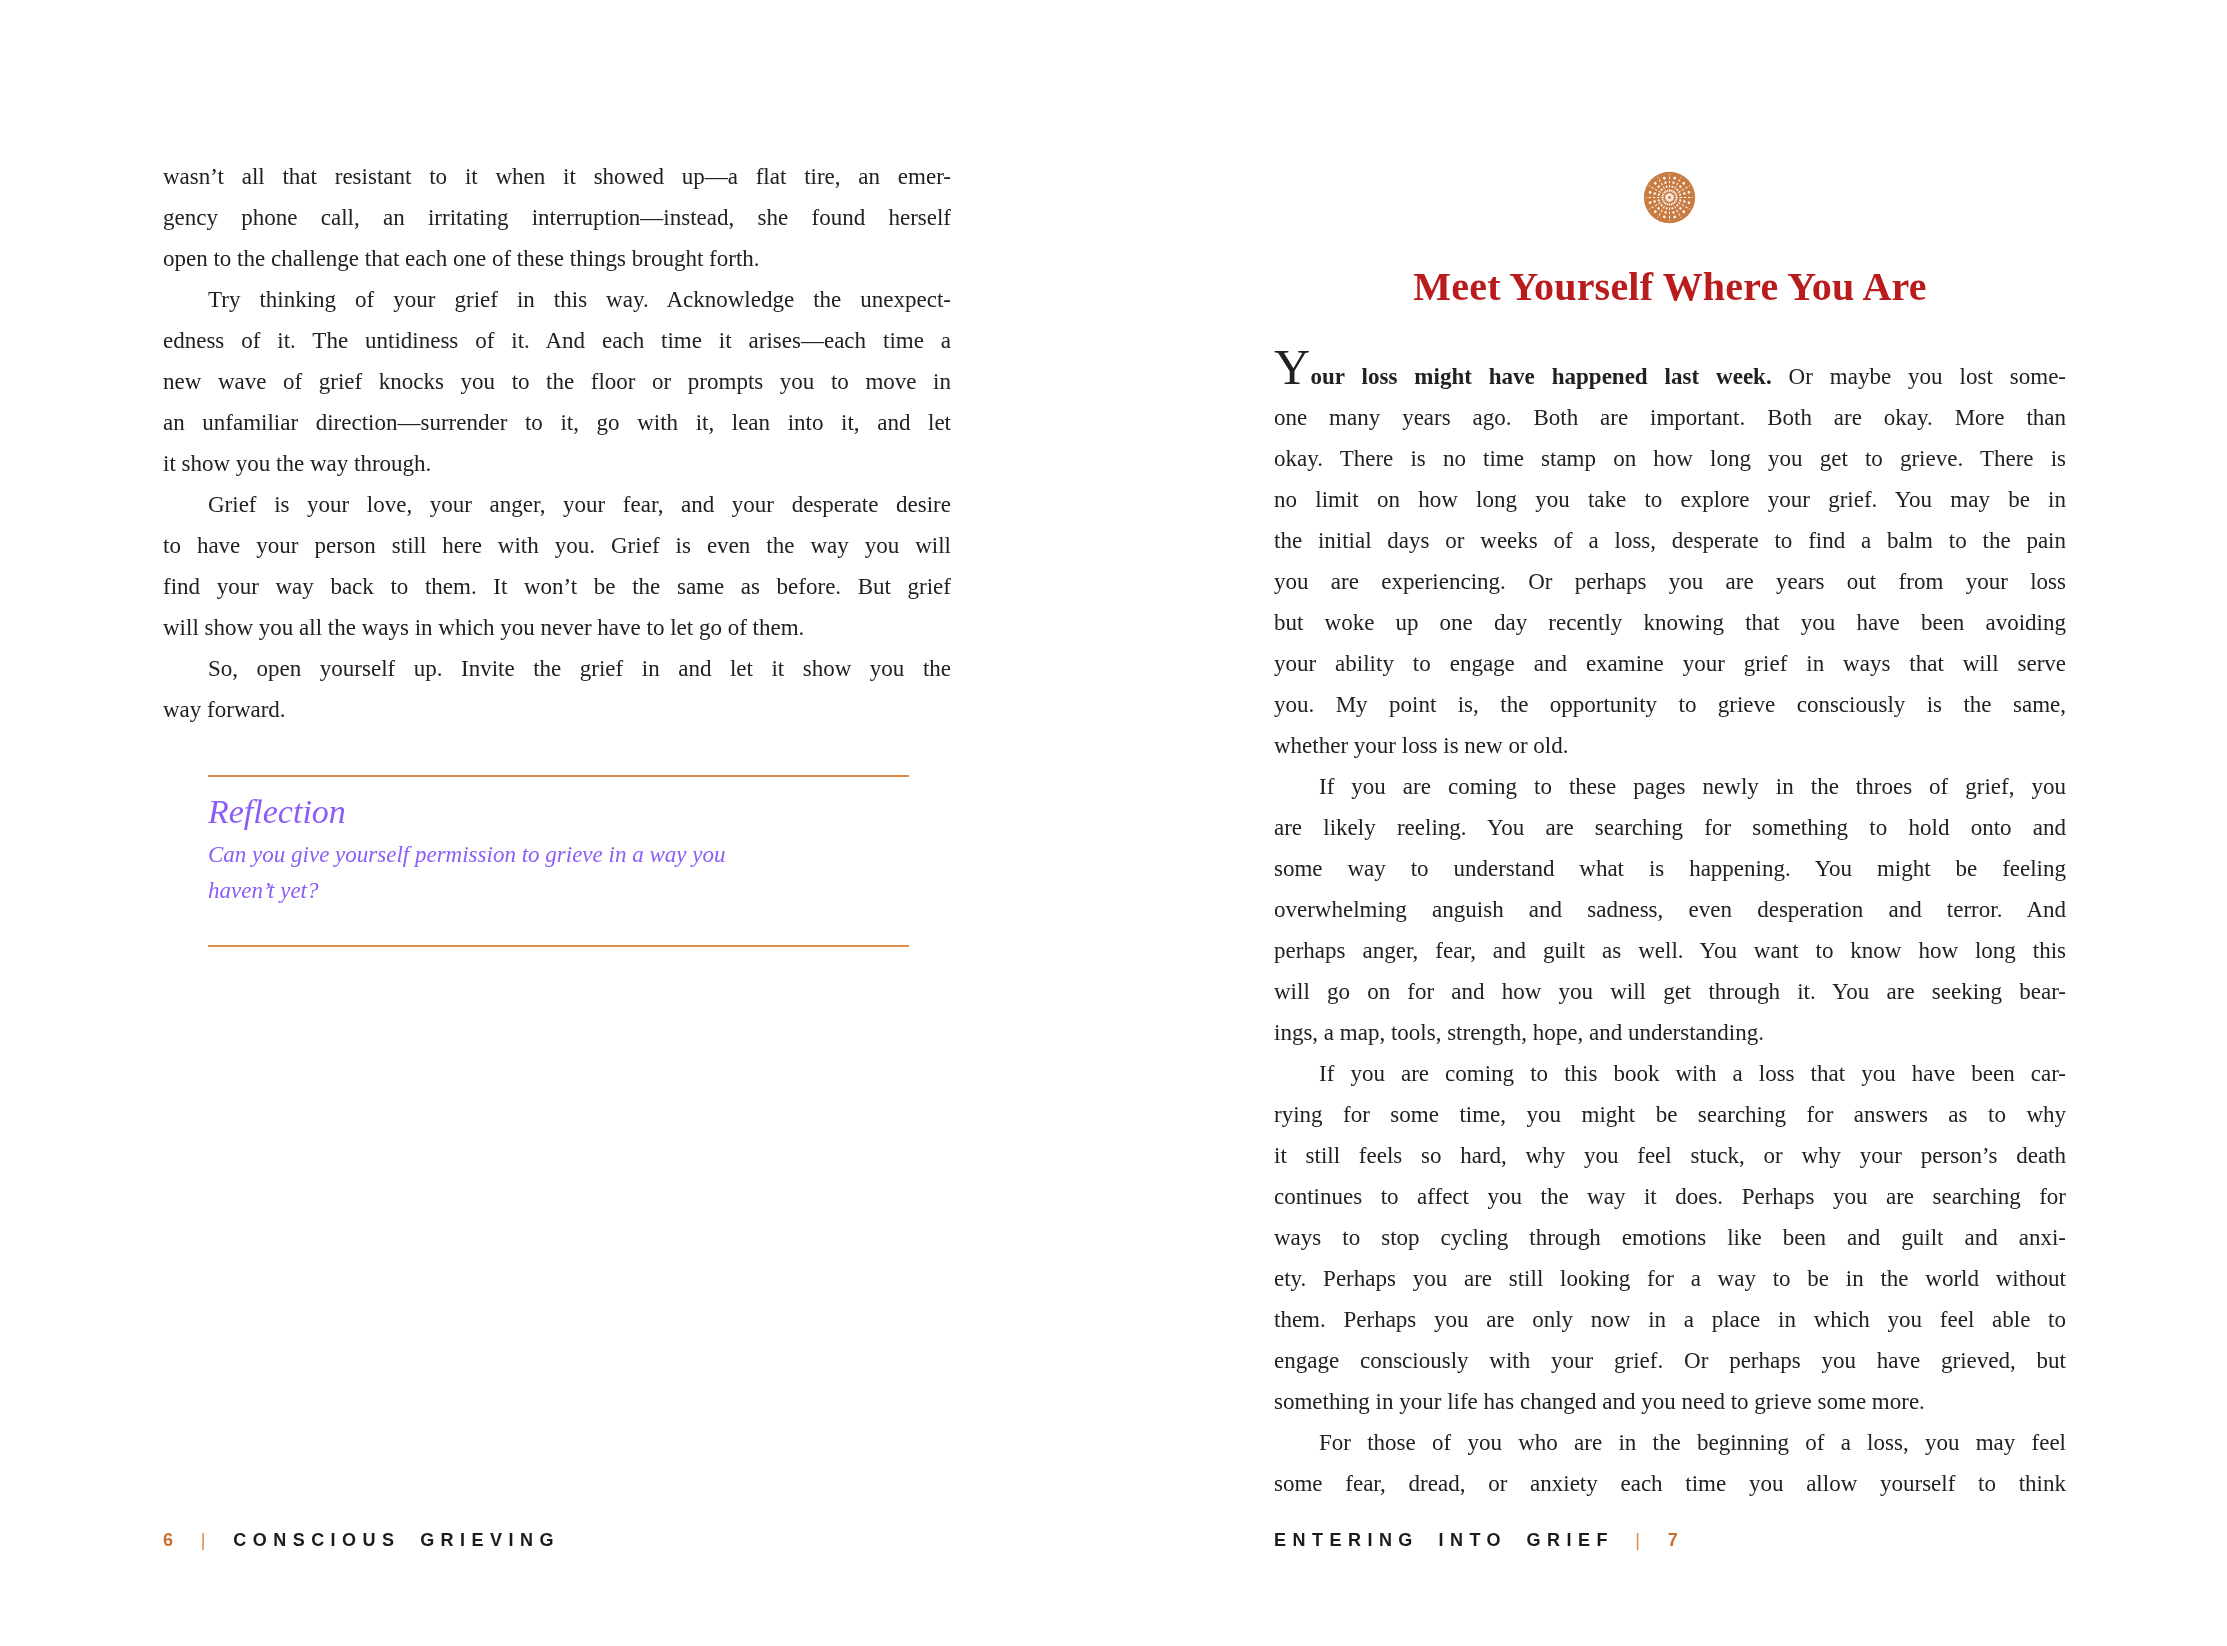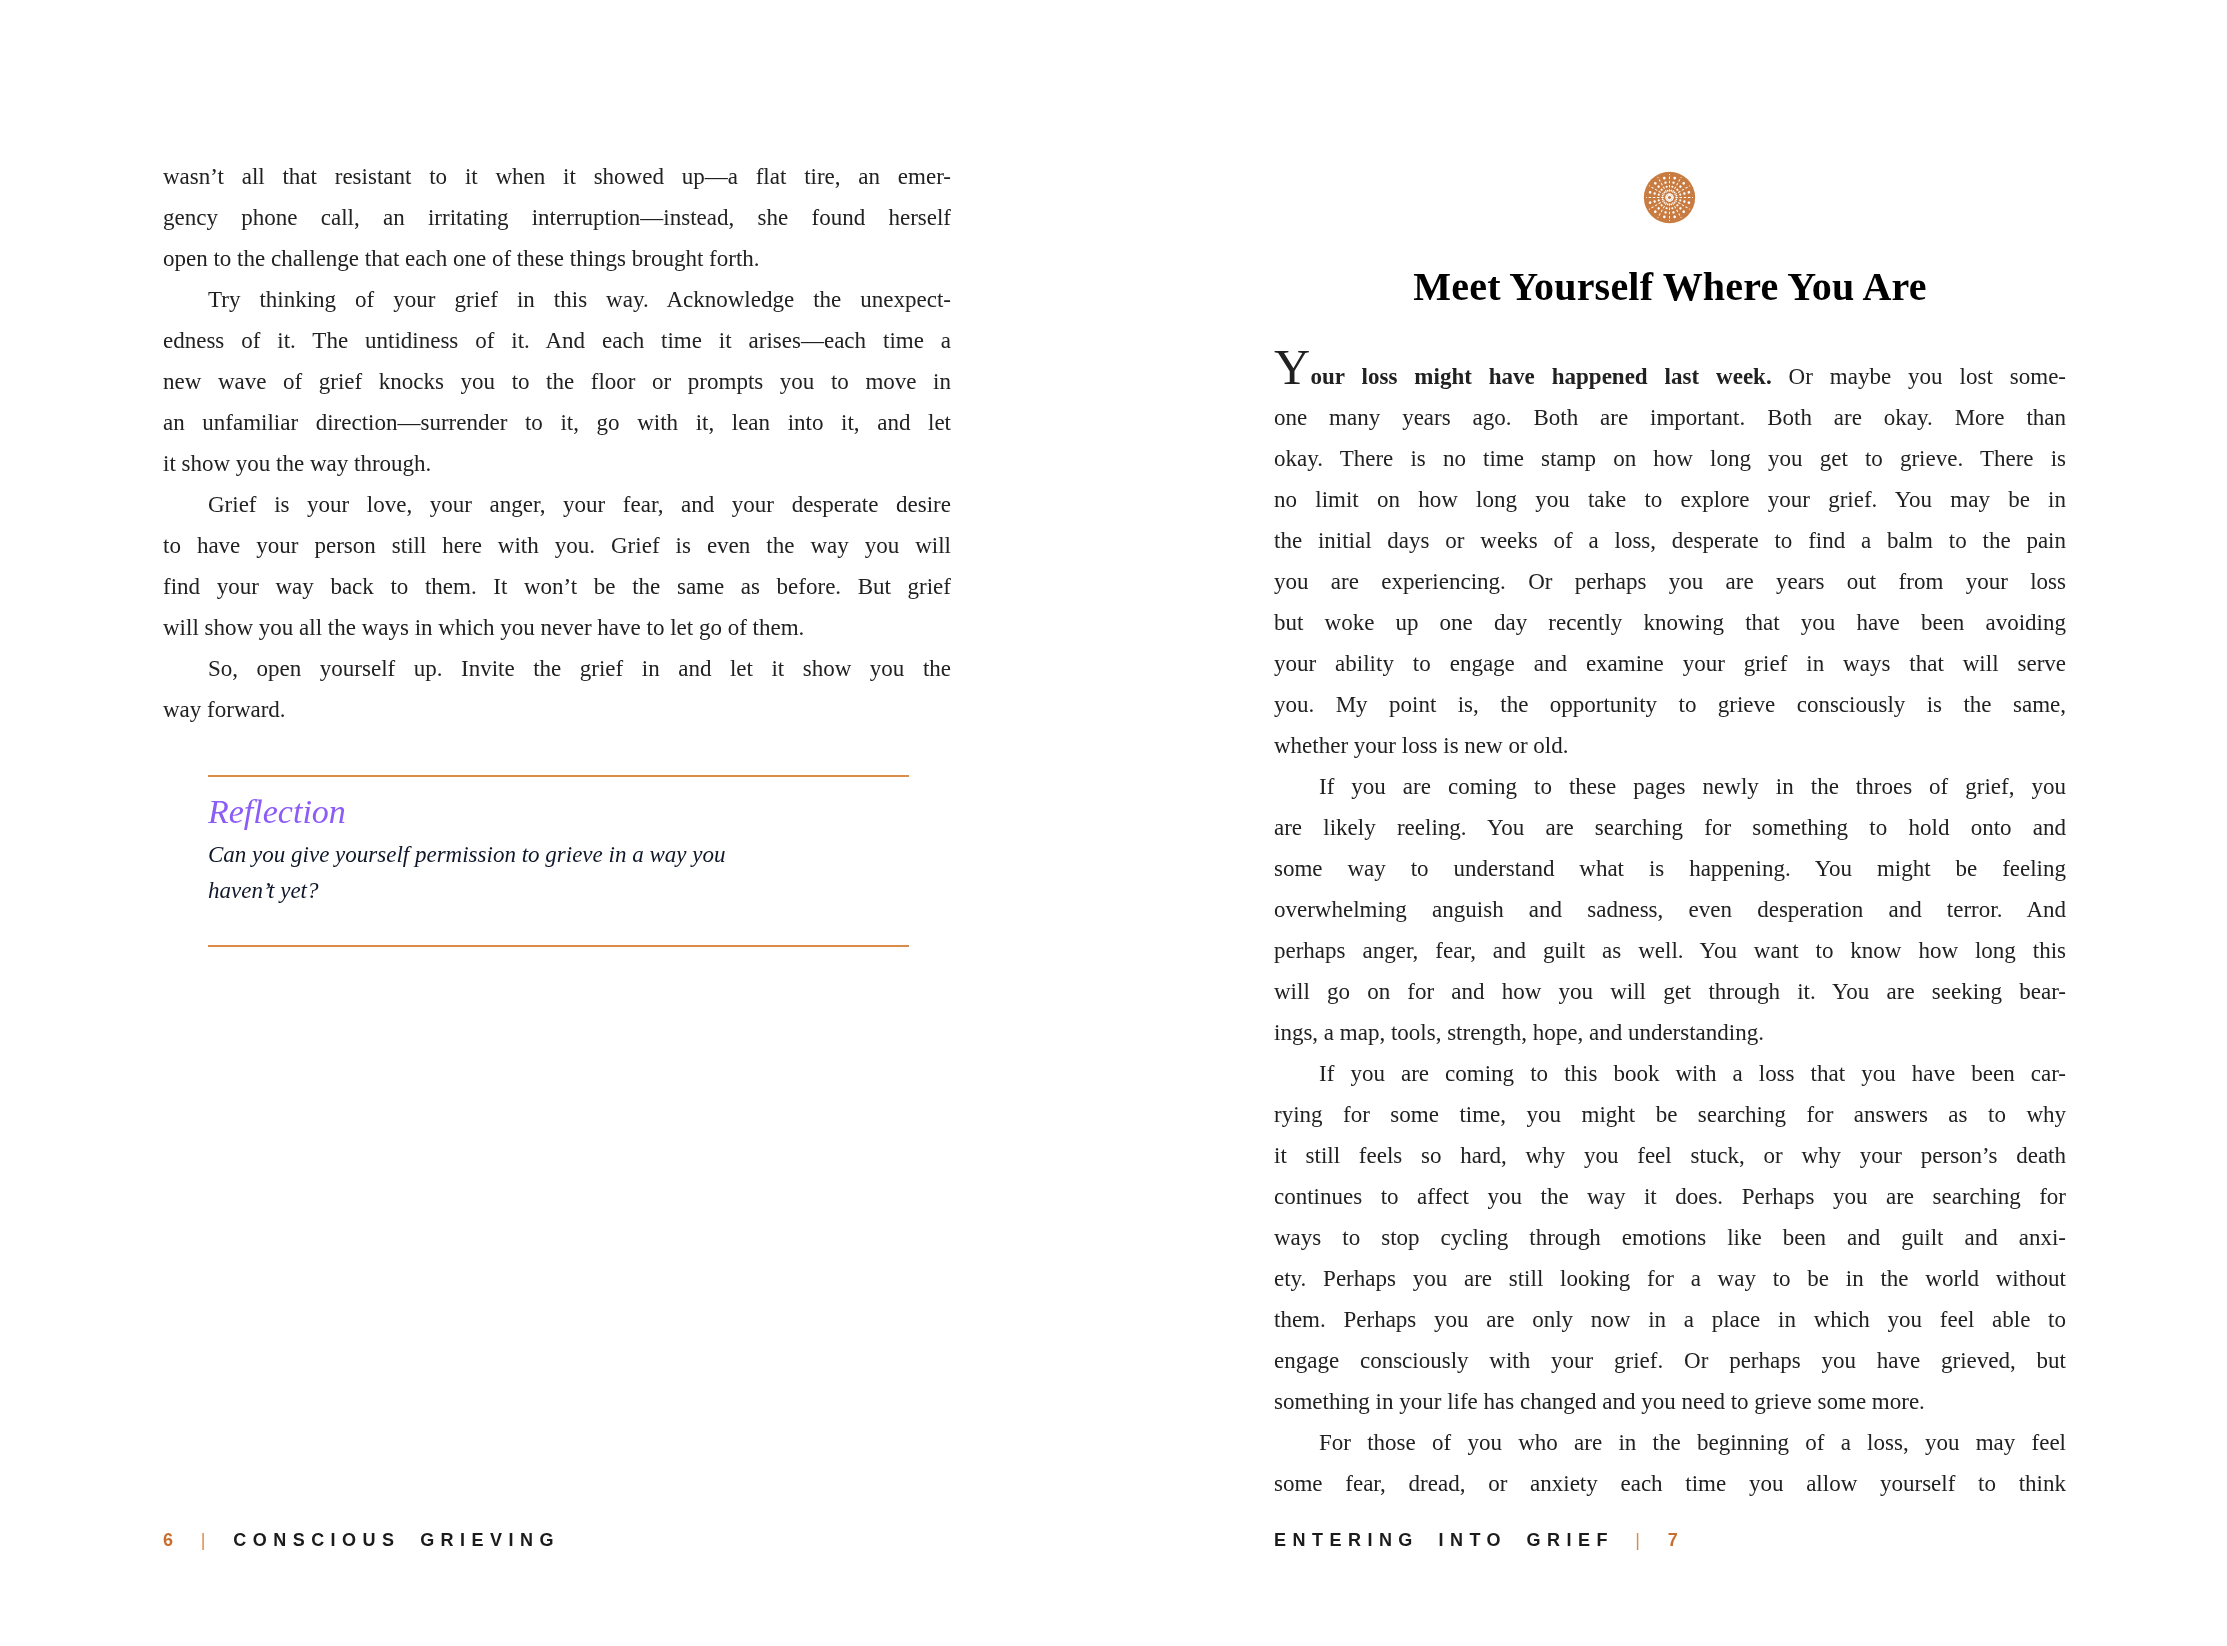--- a/index.html
+++ b/index.html
@@ -36,29 +36,29 @@
   }
   .ref-heading{
     margin-top:13.7px;
     font-size:34px;line-height:41px;
     font-style:italic;
     color:#8b5cf6;
   }
   .ref-question{margin-top:5.1px;}
   .q-line{
     font-size:23px;line-height:36px;
-    font-style:italic;color:#0f172a;
+    font-style:italic;color:#8b5cf6;
   }
   
   .ornament{position:absolute;left:1643px;top:171px;width:53px;height:53px;}
   .chapter-title{
     position:absolute;left:1274px;top:262px;width:792px;
     margin:0;text-align:center;
     font-size:40px;line-height:50px;font-weight:700;
-    letter-spacing:0.2px;color:#000000;
+    letter-spacing:0.2px;color:#b91c1c;
     font-family:"Liberation Serif","DejaVu Serif",serif;
   }
   
   .footer{
     position:absolute;top:1530px;
     font-family:"Liberation Sans","DejaVu Sans",sans-serif;
     font-size:18px;font-weight:700;
     letter-spacing:0.36em;word-spacing:0.45em;
     color:#1b1b1b;white-space:nowrap;
   }

